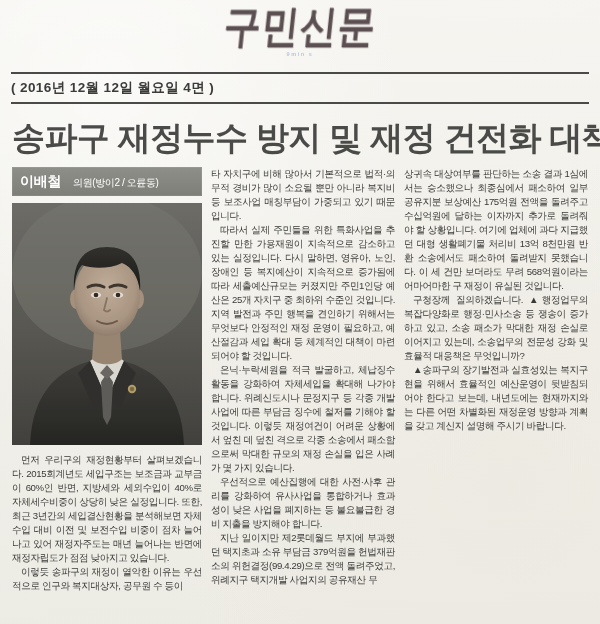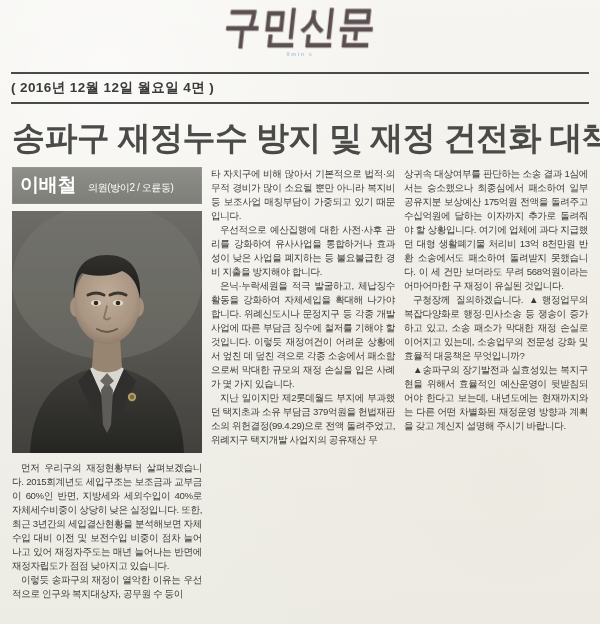--- a/index.html
+++ b/index.html
@@ -122,21 +122,21 @@
 
   
   .byline {
     background: linear-gradient(180deg,#8f8f8a 0%, #7e7e79 100%);
     color: #ffffff;
     padding: 4px 6px 5px 8px;
     margin-bottom: 7px;
     box-shadow: inset 0 0 0 1px rgba(255,255,255,0.08);
   }
   .byline .nm {
-    font-size: 19px;
+    font-size: 14px;
     font-weight: 700;
     letter-spacing: -0.3px;
   }
   .byline .dist {
     font-size: 10px;
     font-weight: 400;
     letter-spacing: -0.4px;
     margin-left: 12px;
   }
 
@@ -250,22 +250,23 @@
       </div>
 
       <div class="body-text">
         <p>먼저 우리구의 재정현황부터 살펴보겠습니다. 2015회계년도 세입구조는 보조금과 교부금이 60%인 반면, 지방세와 세외수입이 40%로 자체세수비중이 상당히 낮은 실정입니다. 또한, 최근 3년간의 세입결산현황을 분석해보면 자체수입 대비 이전 및 보전수입 비중이 점차 늘어나고 있어 재정자주도는 매년 늘어나는 반면에 재정자립도가 점점 낮아지고 있습니다.</p>
         <p>이렇듯 송파구의 재정이 열악한 이유는 우선적으로 인구와 복지대상자, 공무원 수 등이</p>
       </div>
     </div>
 
     <div class="col col-2">
       <p class="noindent">타 자치구에 비해 많아서 기본적으로 법적·의무적 경비가 많이 소요될 뿐만 아니라 복지비 등 보조사업 매칭부담이 가중되고 있기 때문입니다.</p>
+      <p>따라서 실제 주민들을 위한 특화사업을 추진할 만한 가용재원이 지속적으로 감소하고 있는 실정입니다. 다시 말하면, 영유아, 노인, 장애인 등 복지예산이 지속적으로 증가됨에 따라 세출예산규모는 커졌지만 주민1인당 예산은 25개 자치구 중 최하위 수준인 것입니다. 지역 발전과 주민 행복을 견인하기 위해서는 무엇보다 안정적인 재정 운영이 필요하고, 예산절감과 세입 확대 등 체계적인 대책이 마련되어야 할 것입니다.</p>
+      <p>은닉·누락세원을 적극 발굴하고, 체납징수활동을 강화하여 자체세입을 확대해 나가야 합니다. 위례신도시나 문정지구 등 각종 개발사업에 따른 부담금 징수에 철저를 기해야 할 것입니다. 이렇듯 재정여건이 어려운 상황에서 엎친 데 덮친 격으로 각종 소송에서 패소함으로써 막대한 규모의 재정 손실을 입은 사례가 몇 가지 있습니다.</p>
       <p>우선적으로 예산집행에 대한 사전·사후 관리를 강화하여 유사사업을 통합하거나 효과성이 낮은 사업을 폐지하는 등 불요불급한 경비 지출을 방지해야 합니다.</p>
-      <p>은닉·누락세원을 적극 발굴하고, 체납징수활동을 강화하여 자체세입을 확대해 나가야 합니다. 위례신도시나 문정지구 등 각종 개발사업에 따른 부담금 징수에 철저를 기해야 할 것입니다. 이렇듯 재정여건이 어려운 상황에서 엎친 데 덮친 격으로 각종 소송에서 패소함으로써 막대한 규모의 재정 손실을 입은 사례가 몇 가지 있습니다.</p>
       <p>지난 일이지만 제2롯데월드 부지에 부과했던 택지초과 소유 부담금 379억원을 헌법재판소의 위헌결정(99.4.29)으로 전액 돌려주었고, 위례지구 택지개발 사업지의 공유재산 무</p>
     </div>
 
     <div class="col col-3">
       <p class="noindent">상귀속 대상여부를 판단하는 소송 결과 1심에서는 승소했으나 최종심에서 패소하여 일부 공유지분 보상예산 175억원 전액을 돌려주고 수십억원에 달하는 이자까지 추가로 돌려줘야 할 상황입니다. 여기에 업체에 과다 지급했던 대형 생활폐기물 처리비 13억 8천만원 반환 소송에서도 패소하여 돌려받지 못했습니다. 이 세 건만 보더라도 무려 568억원이라는 어마어마한 구 재정이 유실된 것입니다.</p>
       <p>구청장께 질의하겠습니다. ▲행정업무의 복잡다양화로 행정·민사소송 등 쟁송이 증가하고 있고, 소송 패소가 막대한 재정 손실로 이어지고 있는데, 소송업무의 전문성 강화 및 효율적 대응책은 무엇입니까?</p>
       <p>▲송파구의 장기발전과 실효성있는 복지구현을 위해서 효율적인 예산운영이 뒷받침되어야 한다고 보는데, 내년도에는 현재까지와는 다른 어떤 차별화된 재정운영 방향과 계획을 갖고 계신지 설명해 주시기 바랍니다.</p>
     </div>
 
   </div>

